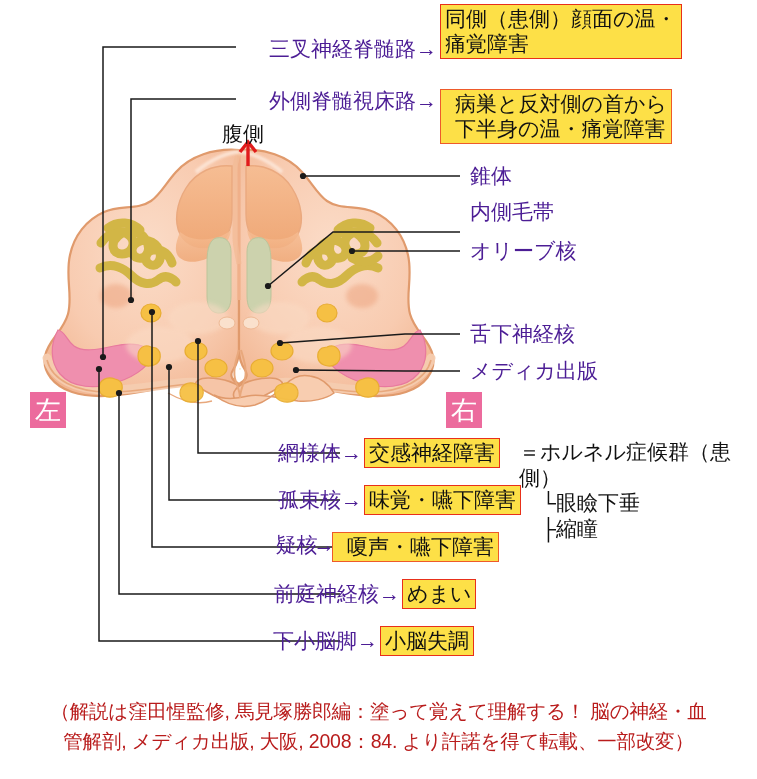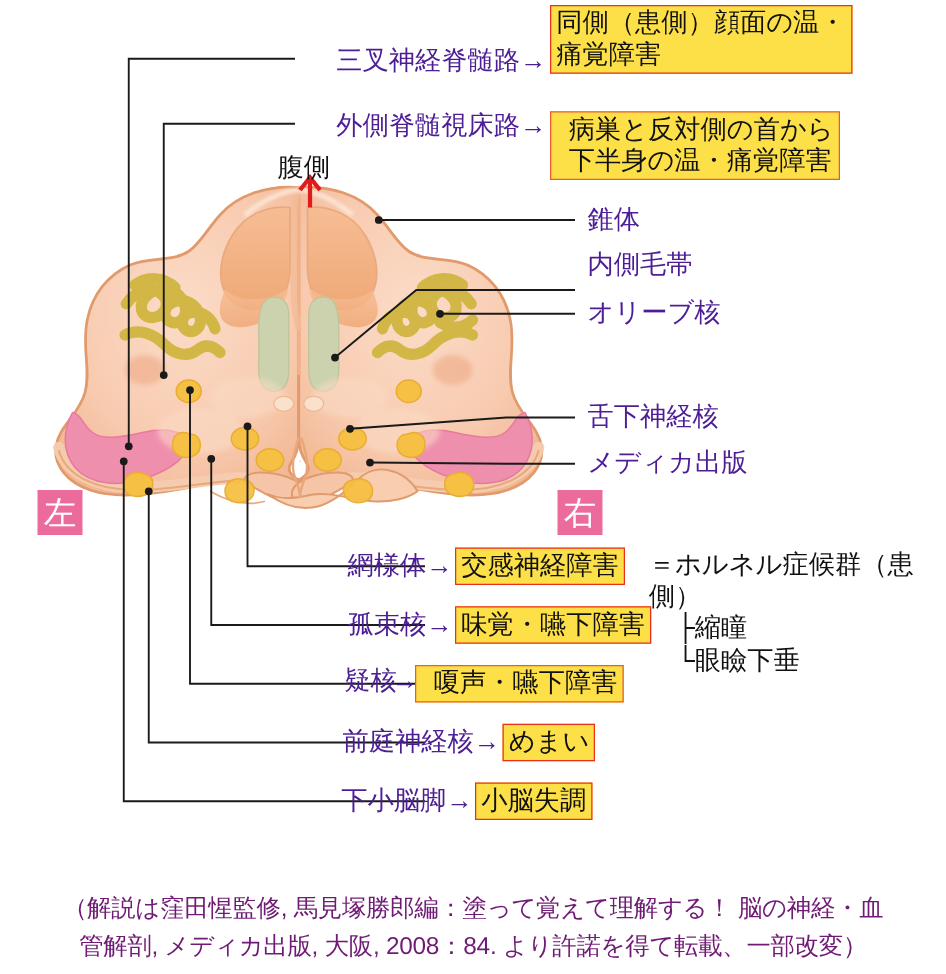--- a/index.html
+++ b/index.html
@@ -18,22 +18,22 @@
   }
   .boxed.soft{border-color:#ee5a2a;padding-left:14px;}
   .boxed.two{white-space:normal;}
   .badge{
     position:absolute;background:#ec6b9d;color:#fff;font-size:26px;
     width:36px;height:36px;display:flex;align-items:center;justify-content:center;
     font-weight:400;
   }
   .ventral{position:absolute;font-size:21px;color:#111;}
   .caption{
-    position:absolute;left:0;top:713px;width:757px;text-align:center;
-    font-size:19.5px;line-height:1.52;color:#701a75;letter-spacing:-0.2px;
+    position:absolute;left:0;top:697px;width:757px;text-align:center;
+    font-size:19.5px;line-height:1.52;color:#b91c1c;letter-spacing:-0.2px;
   }
   .horner{position:absolute;font-size:21px;line-height:1.22;}
   .horner .sub{padding-left:22px;}
   .arrowgl{font-size:21px;}
 </style>
 </head>
 <body>
 
 <div id="stage">
 
@@ -324,24 +324,24 @@
   <div class="lbl r" style="left:378px;top:629px;">
     <span>下小脳脚</span><span class="arrowgl">→</span>
   </div>
   <div class="boxed" style="position:absolute;left:380px;top:626px;font-size:21px;">
     <span>小脳失調</span>
   </div>
 
   <div class="horner" style="left:519px;top:439px;">
     <div>＝ホルネル症候群（患側）</div>
     <div class="sub">
-      <span>├</span><span>縮瞳</span>
+      <span>└</span><span>眼瞼下垂</span>
     </div>
     <div class="sub">
-      <span>└</span><span>眼瞼下垂</span>
+      <span>├</span><span>縮瞳</span>
     </div>
   </div>
 
   <div class="caption">
     <div>（解説は窪田惺監修, 馬見塚勝郎編：塗って覚えて理解する！ 脳の神経・血</div>
     <div>管解剖, メディカ出版, 大阪, 2008：84. より許諾を得て転載、一部改変）</div>
   </div>
 
 </div>
 

